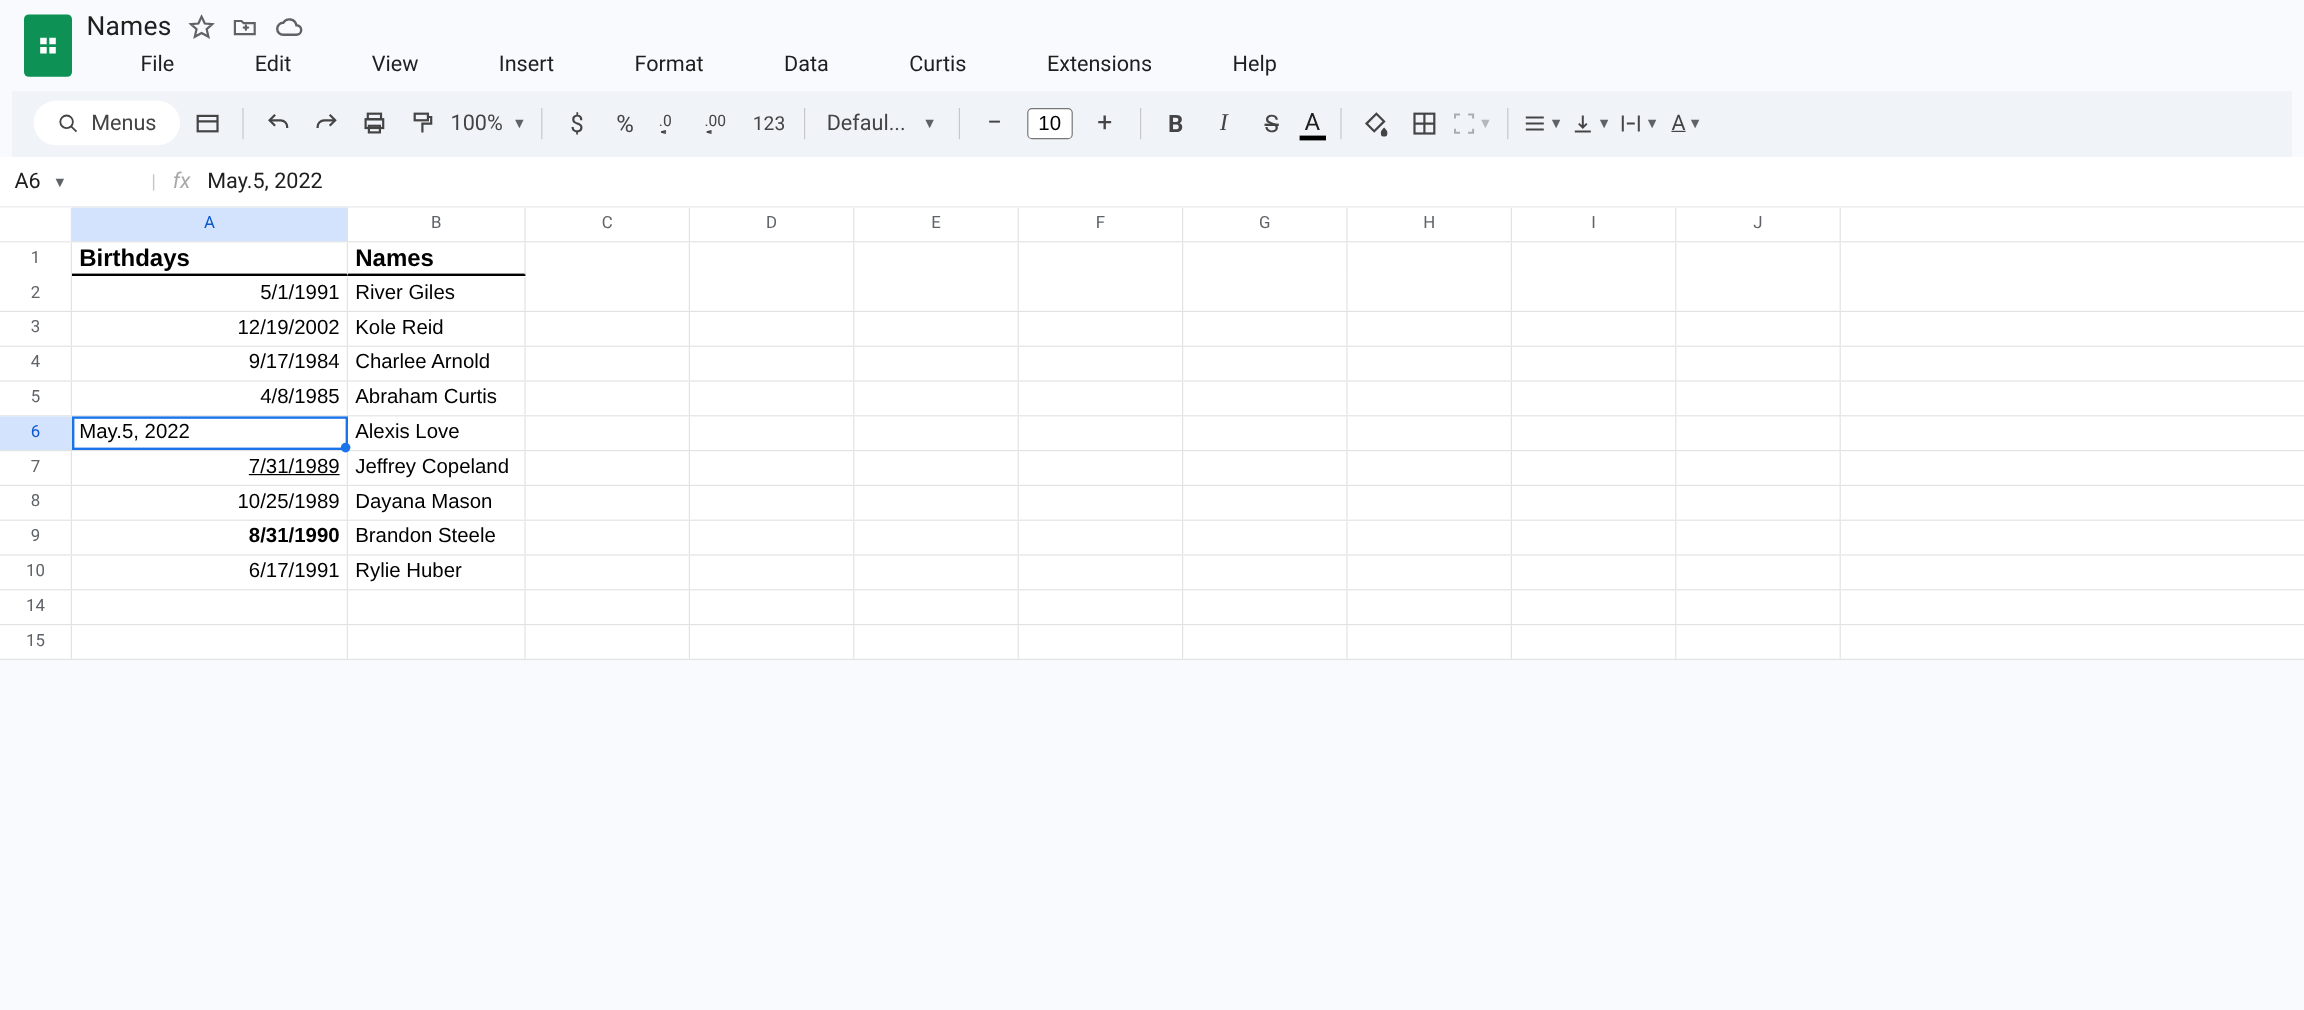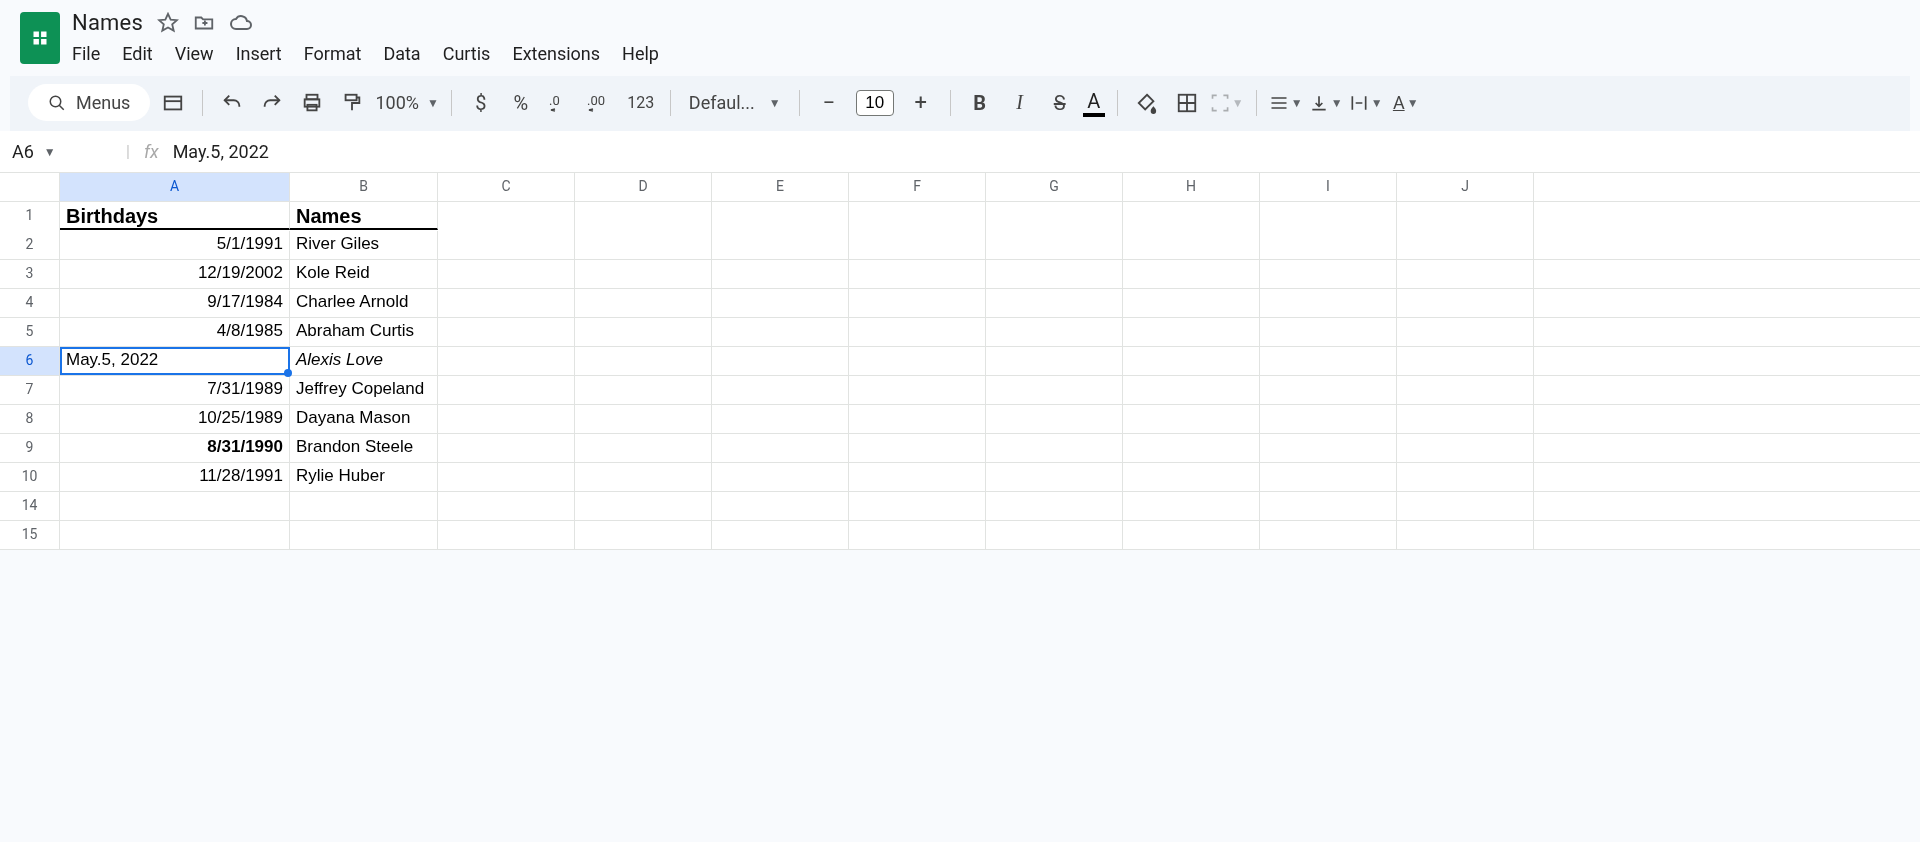--- a/index.html
+++ b/index.html
@@ -7,21 +7,21 @@
 
 
 .header { display: flex; align-items: center; padding: 10px 20px 2px 20px; gap: 12px; }
 .logo { width: 40px; height: 52px; background: #0d9155; border-radius: 4px; display: flex; align-items: center; justify-content: center; }
 .logo svg { width: 26px; height: 26px; }
 .title-block { display: flex; flex-direction: column; gap: 6px; }
 .title-row { display: flex; align-items: center; gap: 14px; }
 .doc-title { font-size: 22px; color: #1f1f1f; letter-spacing: 0.2px; }
 .title-icon { color: #444; cursor: pointer; display: inline-flex; }
 .menu-bar { display: flex; gap: 22px; font-size: 18px; color: #1f1f1f; }
-.menu-item { cursor: pointer; padding: 2px 0; }
+.menu-item { cursor: pointer; padding: 2px 0; margin-left: 45px; }
 
 
 .toolbar { display: flex; align-items: center; padding: 8px 18px 10px 18px; gap: 6px; background: #f0f4f9; border-radius: 0; margin: 8px 10px 0 10px; }
 .menus-pill { display: flex; align-items: center; gap: 10px; background: #fff; border-radius: 24px; padding: 8px 20px; font-size: 18px; color: #444; cursor: pointer; }
 .tb-btn { width: 34px; height: 34px; display: inline-flex; align-items: center; justify-content: center; cursor: pointer; color: #444; border-radius: 4px; }
 .tb-sep { width: 1px; height: 26px; background: #c7c7c7; margin: 0 6px; }
 .zoom { display: flex; align-items: center; gap: 8px; font-size: 18px; color: #444; cursor: pointer; }
 .font-name { display: flex; align-items: center; gap: 14px; font-size: 18px; color: #444; cursor: pointer; padding: 0 6px; }
 .font-size-box { display: flex; align-items: center; gap: 10px; }
 .font-size-input { border: 1px solid #747775; border-radius: 4px; width: 38px; height: 26px; text-align: center; font-size: 17px; }
@@ -308,33 +308,33 @@
         <div class="cell" style="width: 137px;"></div>
         <div class="cell" style="width: 137px;"></div>
         <div class="cell" style="width: 137px;"></div>
         <div class="cell" style="width: 137px;"></div>
         <div class="cell" style="width: 137px;"></div>
         <div class="cell" style="width: 137px;"></div>
       </div>
       <div class="row">
         <div class="row-h sel">6</div>
         <div class="cell right selected" style="width: 230px;">May.5, 2022</div>
-        <div class="cell" style="width: 148px; font-style: italic;">Alexis Love</div>
+        <div class="cell" style="width: 148px;">Alexis Love</div>
         <div class="cell" style="width: 137px;"></div>
         <div class="cell" style="width: 137px;"></div>
         <div class="cell" style="width: 137px;"></div>
         <div class="cell" style="width: 137px;"></div>
         <div class="cell" style="width: 137px;"></div>
         <div class="cell" style="width: 137px;"></div>
         <div class="cell" style="width: 137px;"></div>
         <div class="cell" style="width: 137px;"></div>
       </div>
       <div class="row">
         <div class="row-h">7</div>
-        <div class="cell right" style="width: 230px;">7/31/1989</div>
+        <div class="cell right" style="width: 230px; text-decoration: underline;">7/31/1989</div>
         <div class="cell" style="width: 148px;">Jeffrey Copeland</div>
         <div class="cell" style="width: 137px;"></div>
         <div class="cell" style="width: 137px;"></div>
         <div class="cell" style="width: 137px;"></div>
         <div class="cell" style="width: 137px;"></div>
         <div class="cell" style="width: 137px;"></div>
         <div class="cell" style="width: 137px;"></div>
         <div class="cell" style="width: 137px;"></div>
         <div class="cell" style="width: 137px;"></div>
       </div>
@@ -359,21 +359,21 @@
         <div class="cell" style="width: 137px;"></div>
         <div class="cell" style="width: 137px;"></div>
         <div class="cell" style="width: 137px;"></div>
         <div class="cell" style="width: 137px;"></div>
         <div class="cell" style="width: 137px;"></div>
         <div class="cell" style="width: 137px;"></div>
         <div class="cell" style="width: 137px;"></div>
       </div>
       <div class="row">
         <div class="row-h">10</div>
-        <div class="cell right" style="width: 230px;">11/28/1991</div>
+        <div class="cell right" style="width: 230px;">6/17/1991</div>
         <div class="cell" style="width: 148px;">Rylie Huber</div>
         <div class="cell" style="width: 137px;"></div>
         <div class="cell" style="width: 137px;"></div>
         <div class="cell" style="width: 137px;"></div>
         <div class="cell" style="width: 137px;"></div>
         <div class="cell" style="width: 137px;"></div>
         <div class="cell" style="width: 137px;"></div>
         <div class="cell" style="width: 137px;"></div>
         <div class="cell" style="width: 137px;"></div>
       </div>

